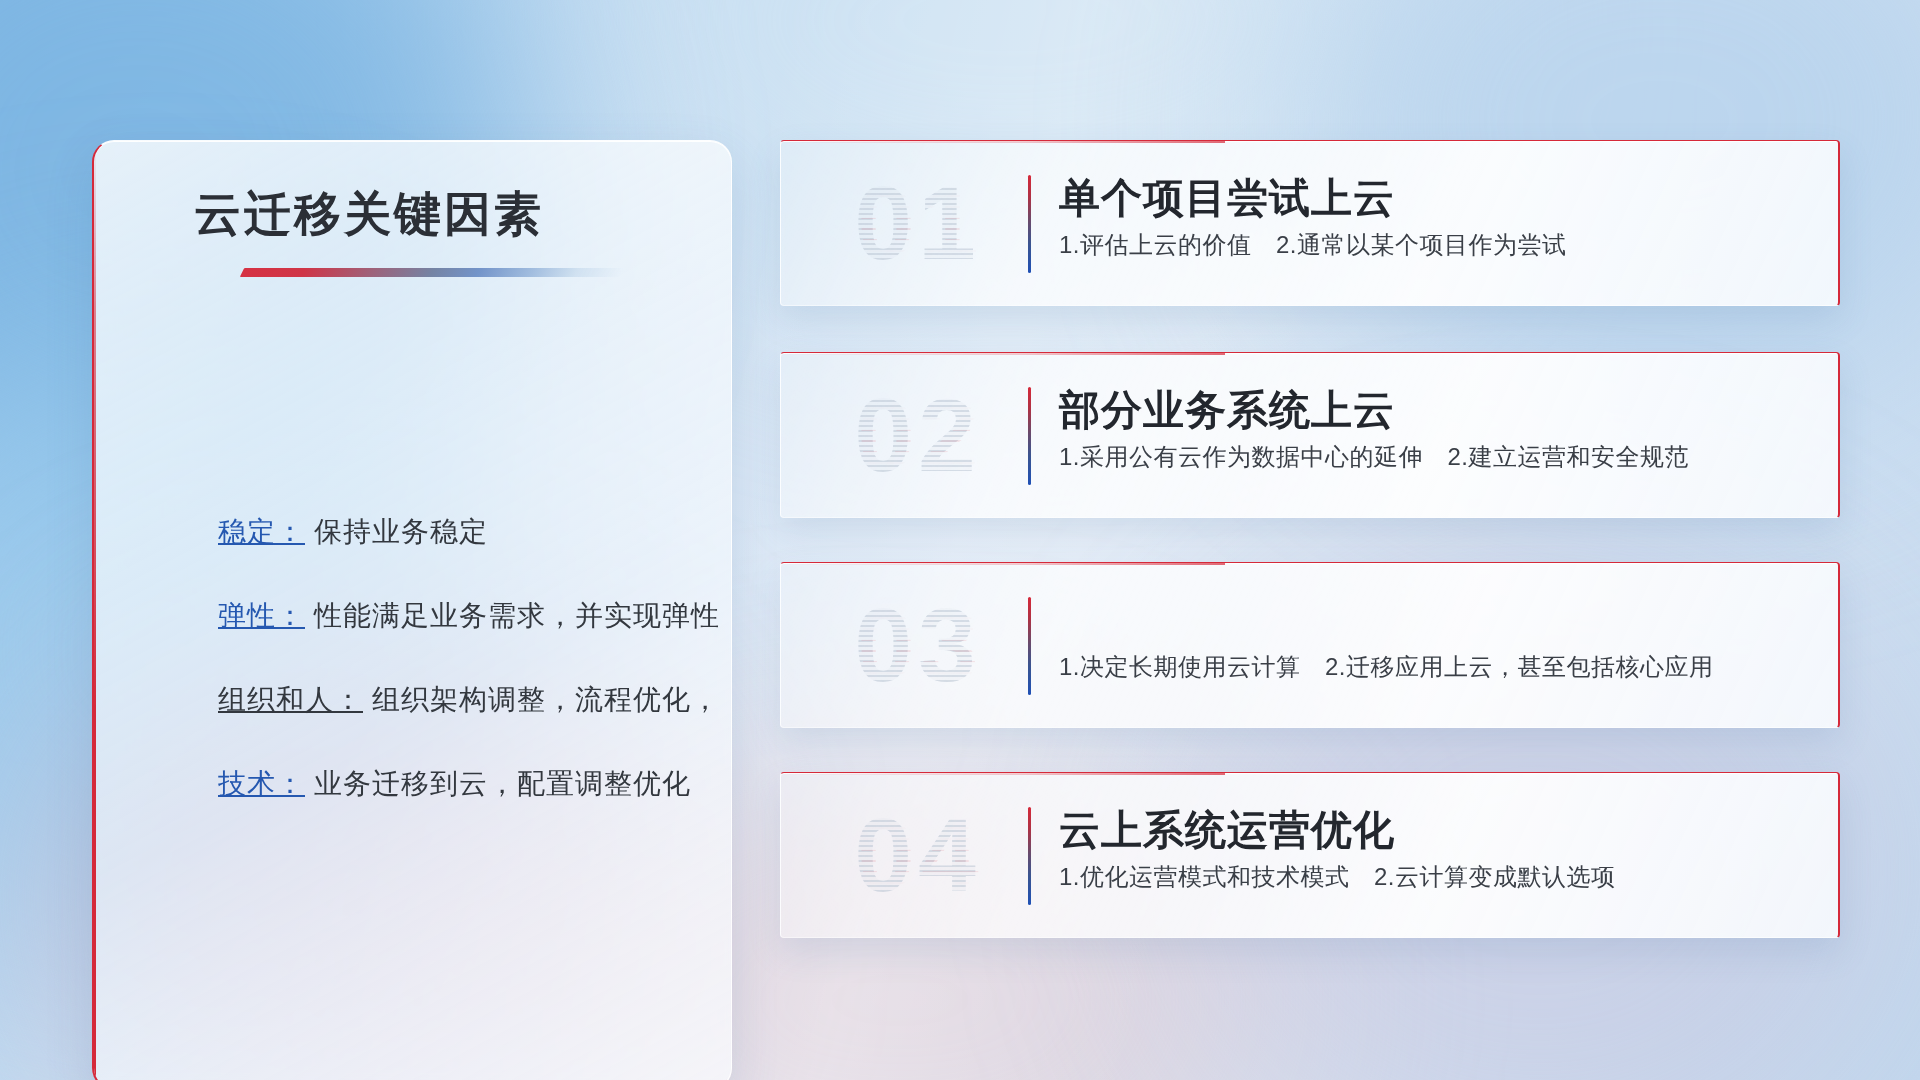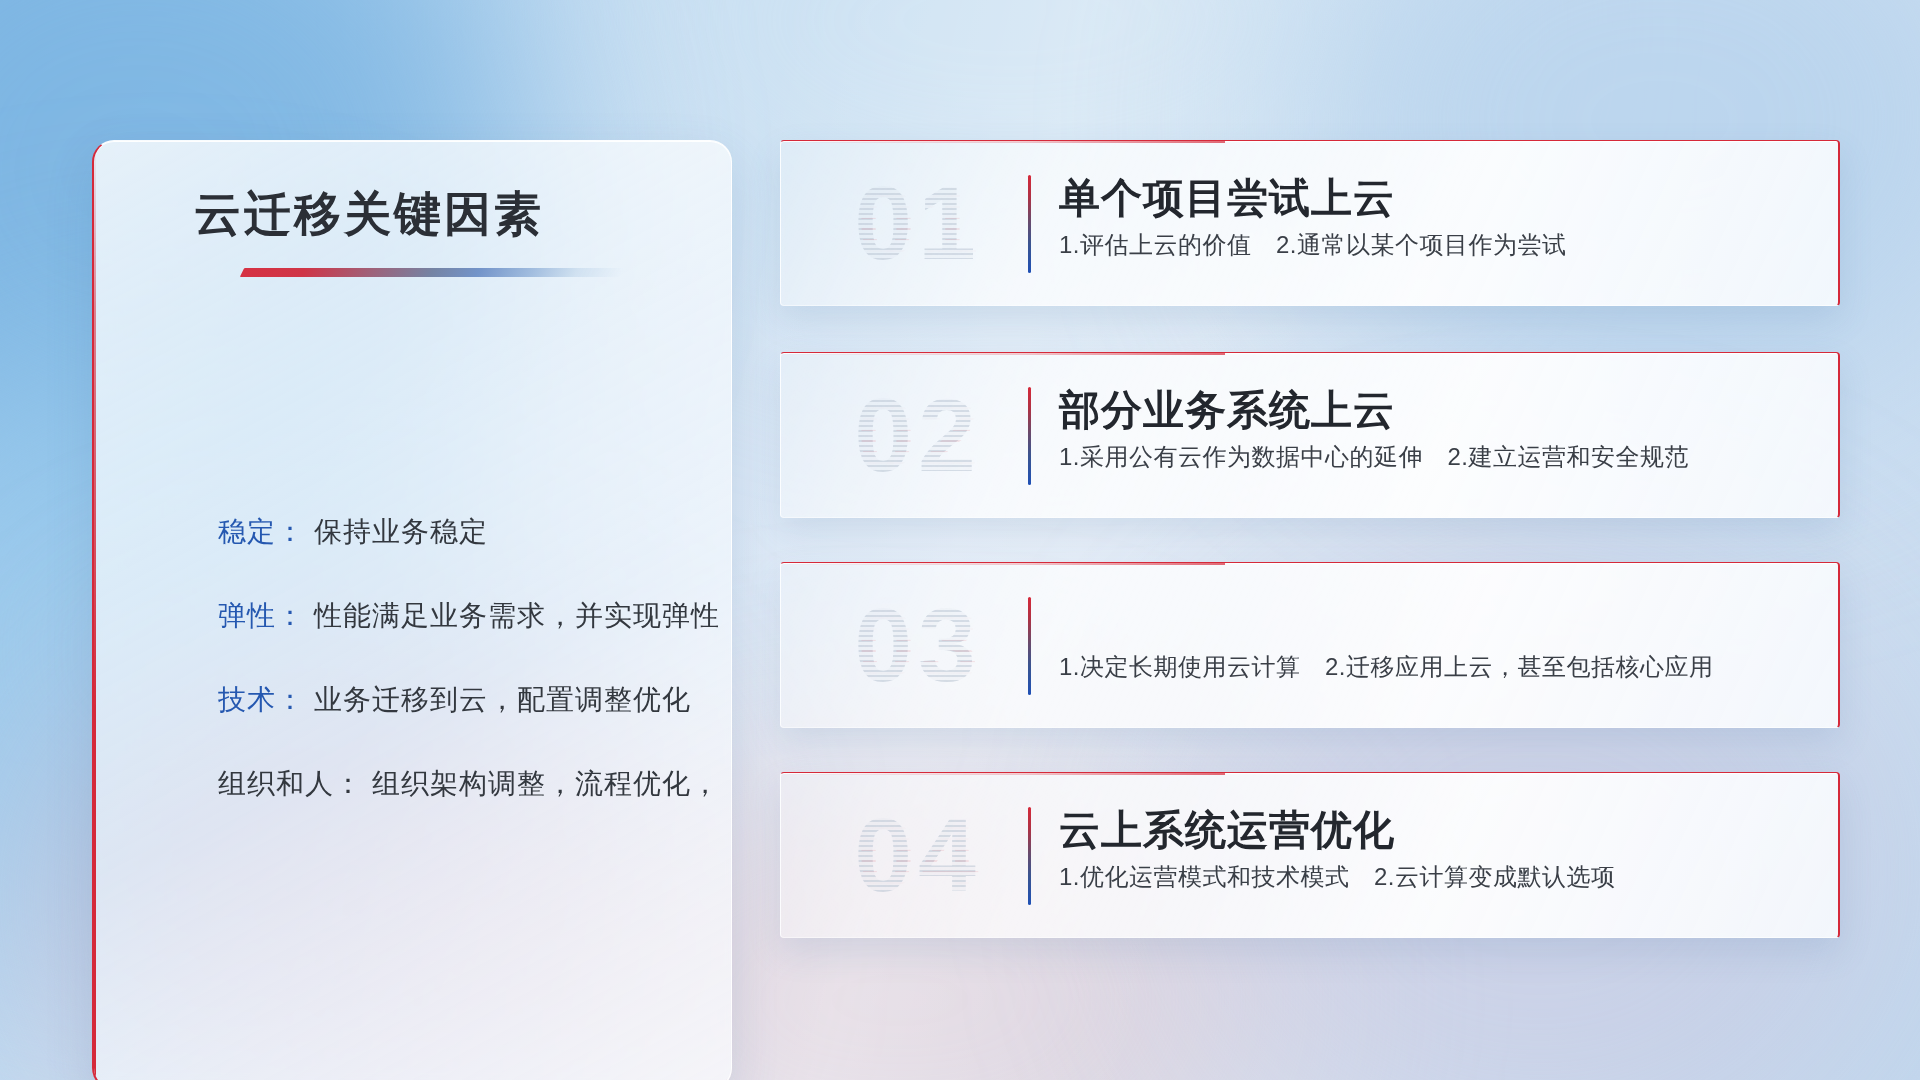--- a/index.html
+++ b/index.html
@@ -77,21 +77,21 @@
       #d5293a 0%, #cf2b3d 16%, #9b5a72 34%,
       #6f7e9f 50%, #6c8fc6 62%, #9db9dd 76%,
       #cfe0f0 88%, rgba(255,255,255,0) 100%);
     transform:skewX(-26deg);
     border-radius:1px;
     opacity:.95;
   }
   .factor-list { position:absolute; left:124px; top:372px; width:520px; }
   .factor-row { margin-bottom:46px; white-space:nowrap; }
   .factor-row:last-child { margin-bottom:0; }
-  .f-label { font-size:28px; color:#2558b0; letter-spacing:1px; }
+  .f-label { font-size:28px; color:#2558b0; letter-spacing:1px;text-decoration:underline; }
   .f-label.dark { color:#33383f; }
   .f-text  { font-size:28px; color:#33383f; letter-spacing:1px;margin-left:9px; }
   .factor-cont { margin-top:-10px; }
 
   
   .step-card {
     position:absolute; left:780px; width:1060px; height:166px;
     border-radius:4px;
     background:linear-gradient(115deg,
        rgba(255,255,255,.30) 0%,
@@ -182,25 +182,25 @@
       <div class="factor-row">
         <span class="f-label">稳定：</span><span class="f-text">保持业务稳定</span>
       </div>
 
       <div class="factor-row">
         <span class="f-label">弹性：</span><span class="f-text">性能满足业务需求，并实现弹性</span>
       </div>
 
 
       <div class="factor-row">
+        <span class="f-label dark">组织和人：</span><span class="f-text">组织架构调整，流程优化，</span>
+      </div>
+
+      <div class="factor-row">
         <span class="f-label">技术：</span><span class="f-text">业务迁移到云，配置调整优化</span>
-      </div>
-
-      <div class="factor-row">
-        <span class="f-label dark">组织和人：</span><span class="f-text">组织架构调整，流程优化，</span>
       </div>
 
       <div class="factor-row factor-cont">
         
       </div>
 
     </div>
   </section>
 
   <article class="step-card" id="step-1">

